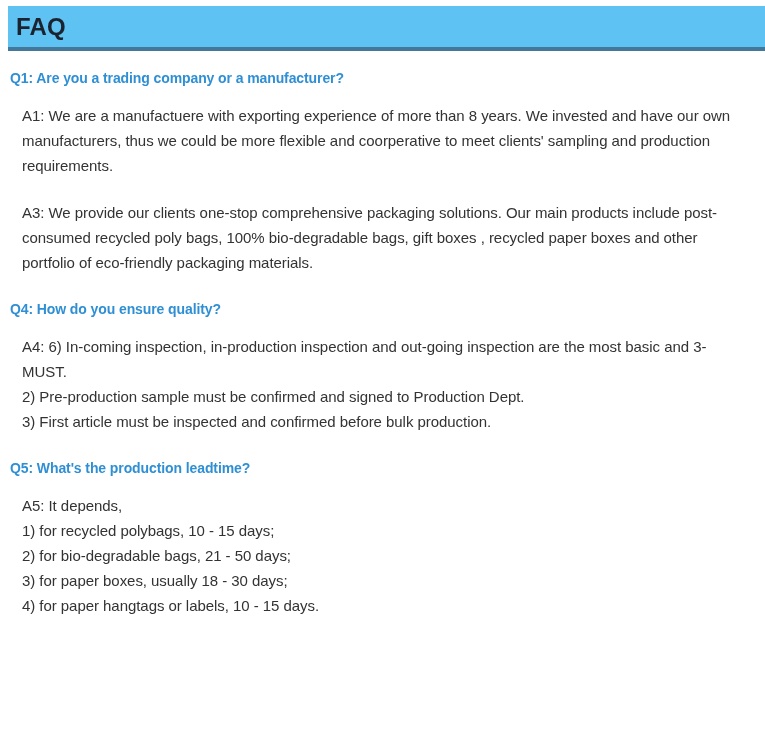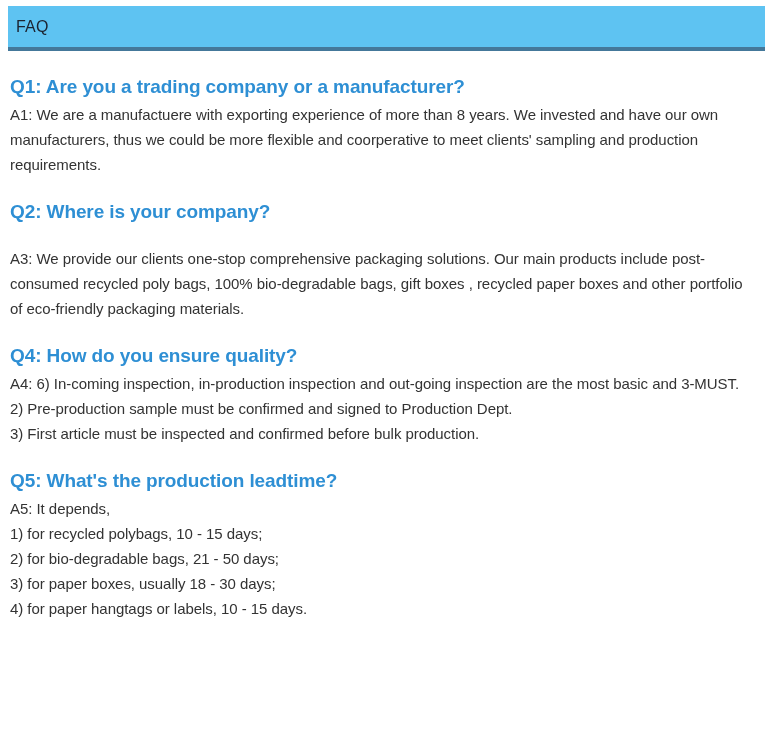--- a/index.html
+++ b/index.html
@@ -31,23 +31,23 @@
     width: 757px;
     height: 41px;
     background: #5ec3f2;
     border-bottom: 4px solid #44789a;
     box-sizing: content-box;
   }
   .faq-header-title {
     position: absolute;
     left: 8px;
     top: 8px;
-    font-size: 16px;
+    font-size: 24px;
     line-height: 26px;
-    font-weight: 400;
+    font-weight: 700;
     color: #1c2330;
     letter-spacing: 0.2px;
     white-space: nowrap;
   }
 
   
   .faq-body {
     position: absolute;
     left: 10px;
     top: 66px;
@@ -55,30 +55,30 @@
   }
 
   .faq-item {
     margin: 0 0 22px 0;
   }
   .faq-item:last-child {
     margin-bottom: 0;
   }
 
   .faq-question {
-    margin: 8px 0 3px 0;
-    font-size: 19px;
+    margin: 0 0 3px 0;
+    font-size: 14px;
     line-height: 25px;
     font-weight: 700;
     color: #2e8fd4;
     letter-spacing: -0.1px;
   }
 
   .faq-answer {
-    margin: 0;
+    margin: 12px;
     font-size: 15px;
     line-height: 25px;
     font-weight: 400;
     color: #333333;
     letter-spacing: -0.05px;
     text-align: left;
   }
 
   .faq-answer .answer-line {
     display: block;
@@ -99,21 +99,20 @@
   </div>
 
   <div class="faq-body">
       <div class="faq-item">
         <div class="faq-question">Q1: Are you a trading company or a manufacturer?</div>
         <div class="faq-answer flow">
           <span class="answer-line">A1: We are a manufactuere with exporting experience of more than 8 years. We invested and have our own manufacturers, thus we could be more flexible and coorperative to meet clients' sampling and production requirements.</span>
         </div>
       </div>
       <div class="faq-item">
-        <div class="faq-question">Q2: Where is your company?</div>
       </div>
       <div class="faq-item">
         <div class="faq-answer flow">
           <span class="answer-line">A3: We provide our clients one-stop comprehensive packaging solutions. Our main products include post-consumed recycled poly bags, 100% bio-degradable bags, gift boxes , recycled paper boxes and other portfolio of eco-friendly packaging materials.</span>
         </div>
       </div>
       <div class="faq-item">
         <div class="faq-question">Q4: How do you ensure quality?</div>
         <div class="faq-answer">
           <span class="answer-line">A4: 6) In-coming inspection, in-production inspection and out-going inspection are the most basic and 3-MUST.</span>

